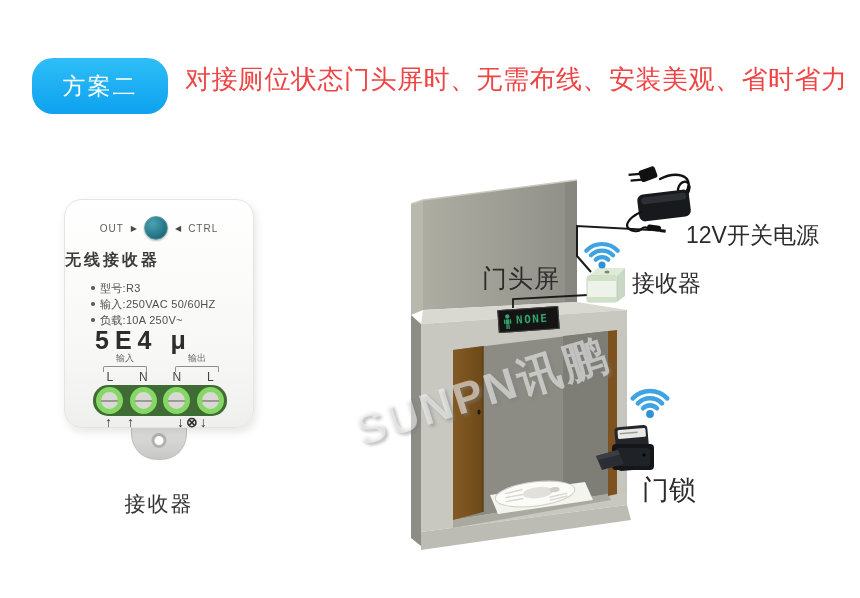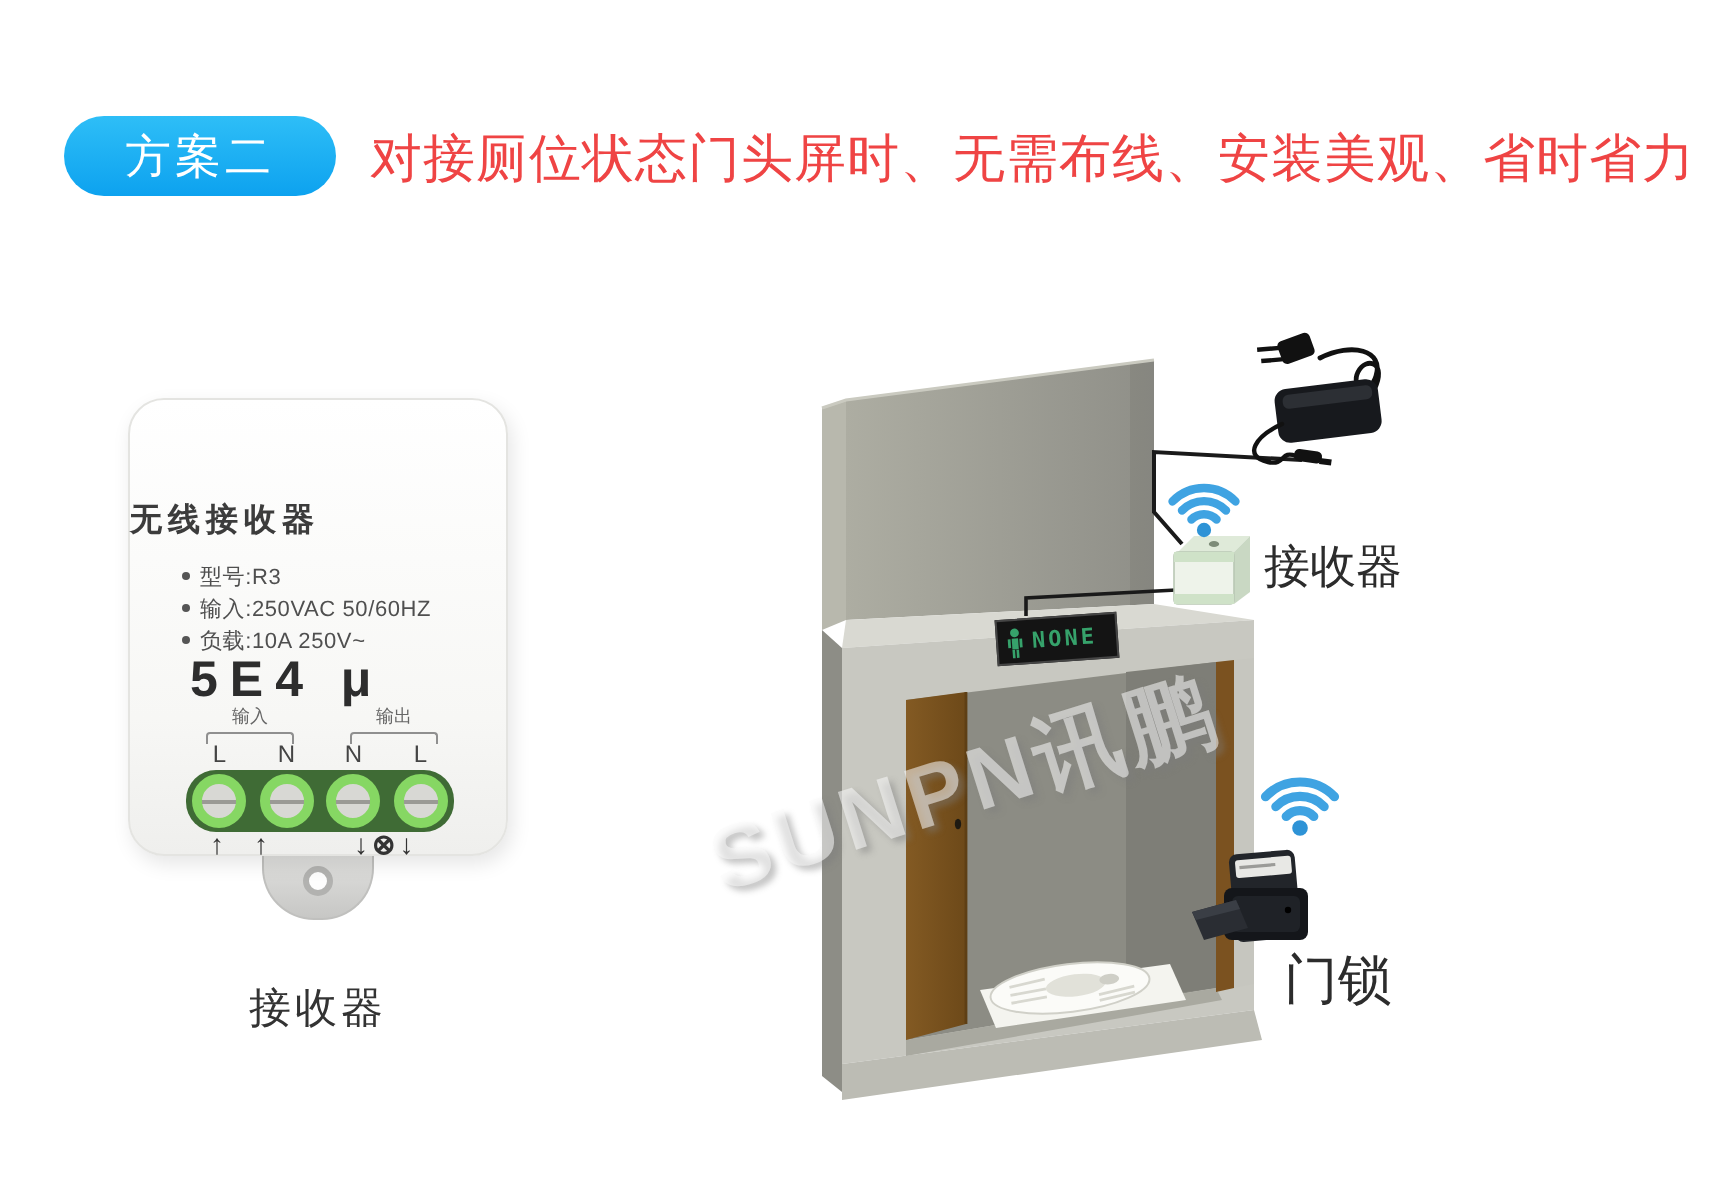--- a/index.html
+++ b/index.html
@@ -1,21 +1,21 @@
 <!DOCTYPE html>
 <html><head>
 <meta charset="utf-8">
 <style>
   * { margin:0; padding:0; box-sizing:border-box; }
   html,body { width:860px; height:598px; background:#ffffff; overflow:hidden;
               font-family:"Liberation Sans", sans-serif; }
   .stage { position:relative; width:860px; height:598px; background:#fff; }
 
   
-  .badge { position:absolute; left:32px; top:58px; width:136px; height:40px;
+  .badge { position:absolute; left:32px; top:58px; width:136px; height:56px;
            border-radius:21px; background:linear-gradient(180deg,#2ebef7,#0da2ef);
            color:#fff; font-size:23px; letter-spacing:2px;
            display:flex; align-items:center; justify-content:center; }
   .headline { position:absolute; left:185px; top:62px; font-size:26px; color:#ef4444;
               font-weight:500; letter-spacing:0.5px; white-space:nowrap; }
 
   
   .module { position:absolute; left:64px; top:199px; width:190px; height:229px;
             background:linear-gradient(180deg,#ffffff 0%,#f7f7f5 70%,#efefed 100%);
             border:1px solid #e4e4e1; border-radius:18px; z-index:2;
@@ -86,20 +86,27 @@
 
 <div class="stage">
 
   <div class="badge">方案二</div>
   <div class="headline">对接厕位状态门头屏时、无需布线、安装美观、省时省力</div>
 
   <div class="mount-tab">
     <div class="mount-hole"></div>
   </div>
   <div class="module">
+    <div class="module-top">
+      <span class="port-label">OUT</span>
+      <span class="tri">▶</span>
+      <span class="ctrl-btn"></span>
+      <span class="tri">◀</span>
+      <span class="port-label">CTRL</span>
+    </div>
     <div class="module-title">无线接收器</div>
     <div class="specs">
       <div class="spec-line">
         <span class="bullet"></span>
         <span class="spec-text">型号:R3</span>
       </div>
       <div class="spec-line">
         <span class="bullet"></span>
         <span class="spec-text">输入:250VAC 50/60HZ</span>
       </div>
@@ -245,18 +252,20 @@
         <circle cx="4.5" cy="3" r="2.2" fill="#36a26b"></circle>
         <rect x="2.9" y="5.8" width="3.2" height="5.4" fill="#36a26b"></rect>
         <rect x="0.9" y="6" width="1.4" height="4.4" fill="#36a26b"></rect>
         <rect x="6.7" y="6" width="1.4" height="4.4" fill="#36a26b"></rect>
         <rect x="2.9" y="11.4" width="1.3" height="4.2" fill="#36a26b"></rect>
         <rect x="4.9" y="11.4" width="1.3" height="4.2" fill="#36a26b"></rect>
       </svg>
       <span class="led-text">NONE</span>
     </div>
 
+    <div class="illus-label lbl-screen">门头屏</div>
     <div class="illus-label lbl-rx">接收器</div>
+    <div class="illus-label lbl-power">12V开关电源</div>
     <div class="illus-label lbl-lock">门锁</div>
   </div>
 
   <div class="watermark">SUNPN讯鹏</div>
 </div>
 
 </body></html>

